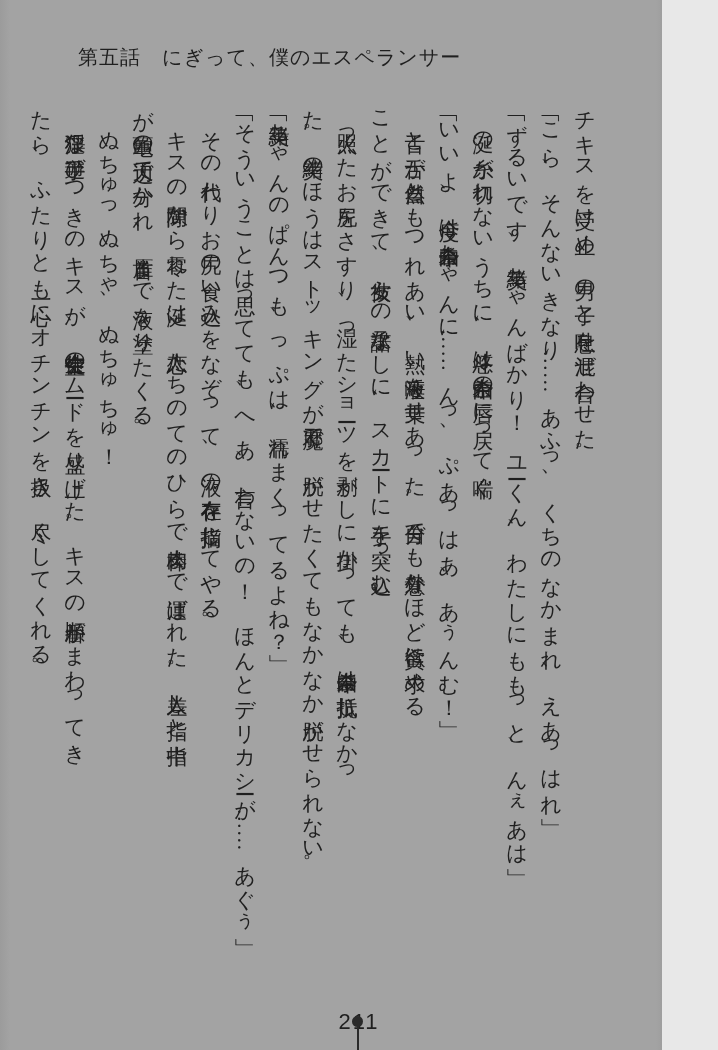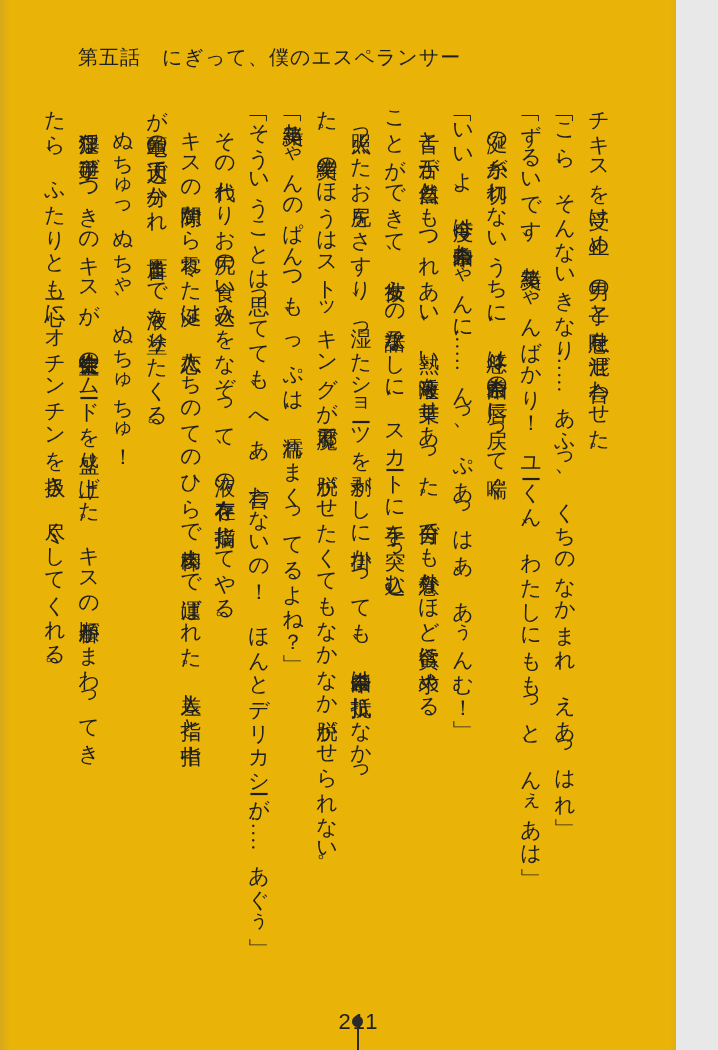--- a/index.html
+++ b/index.html
@@ -1,23 +1,22 @@
 <!DOCTYPE html>
 <html><head>
 <meta charset="utf-8">
 <style>
   html,body{margin:0;padding:0;background:#e8e8e8;}
   .page{
     position:relative;
     width:662px;height:1050px;
-    background:#eab308;
+    background:#a3a3a3;
     overflow:hidden;
     font-family:"Liberation Serif","DejaVu Serif",serif;
     color:#1f1f1f;
-    padding-left:14px;
   }
   .scan-edge-left{
     position:absolute;left:0;top:0;width:10px;height:100%;
     background:linear-gradient(to right, rgba(120,120,120,0.18), rgba(120,120,120,0));
     pointer-events:none;
   }
   .scan-edge-right{
     position:absolute;right:0;top:0;width:6px;height:100%;
     background:linear-gradient(to left, rgba(120,120,120,0.10), rgba(120,120,120,0));
     pointer-events:none;

